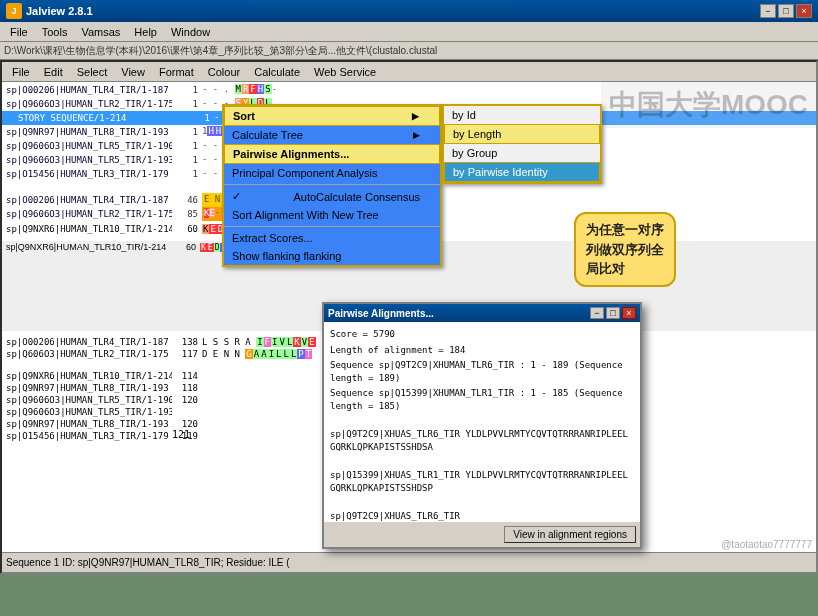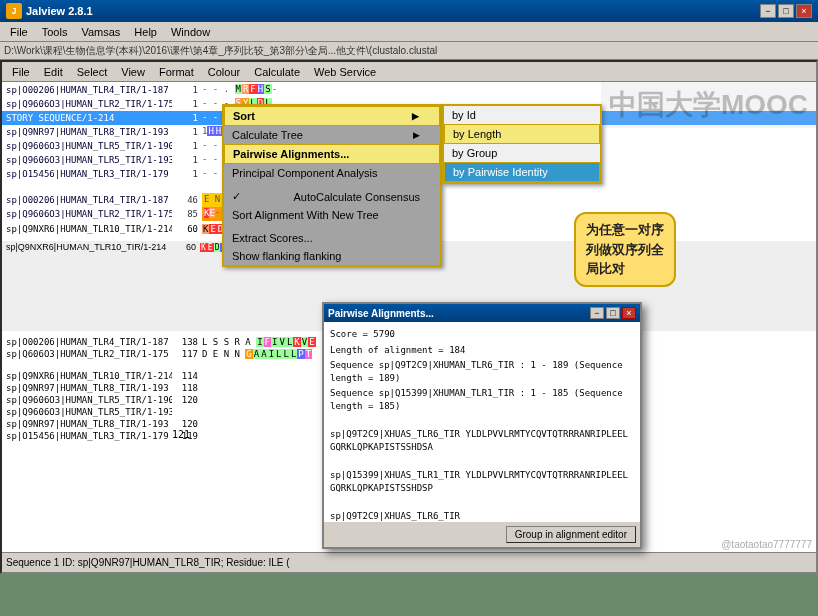--- a/index.html
+++ b/index.html
@@ -100,21 +100,21 @@
     .dropdown-overlay {
       position: absolute;
       top: 0; left: 0; right: 0; bottom: 0;
       pointer-events: none;
       z-index: 100;
     }
 
     
     .context-menu {
       position: absolute;
-      background: #a3a3a3;
+      background: #3b82f6;
       border: 2px solid #f97316;
       box-shadow: 2px 2px 4px rgba(0,0,0,0.4);
       min-width: 180px;
       pointer-events: auto;
     }
     .context-menu-item {
       padding: 3px 20px 3px 8px;
       font-size: 11px;
       cursor: pointer;
       display: flex;
@@ -213,21 +213,21 @@
     
     .csdn-watermark {
       position: absolute;
       bottom: 22px;
       right: 4px;
       font-size: 10px;
       color: #888;
       opacity: 0.7;
     }
 
-    .seq-row-highlighted .seq-label { background: #3399ff; color: white; }
+    .seq-row-highlighted .seq-label { background: #3399ff; color: white; margin-left: 12px; }
   </style>
 </head>
 <body>
 
 <div style="position:relative; width:818px; height:616px; overflow:hidden; background:#6a8a6a;">
 
   <div class="title-bar">
     <div class="title-bar-left">
       <div class="title-bar-icon">J</div>
       <span class="title-bar-text">Jalview 2.8.1</span>
@@ -461,21 +461,21 @@
             <br>
             <p>sp|Q9T2C9|XHUAS_TLR6_TIR  YLDLPVVLRMTYCQVTQTRRRANRIPLEEL GQRKLQPKAPISTSSHDSA</p>
             <br>
             <p>sp|Q15399|XHUAS_TLR1_TIR  YLDLPVVLRMTYCQVTQTRRRANRIPLEEL GQRKLQPKAPISTSSHDSP</p>
             <br>
             <p>sp|Q9T2C9|XHUAS_TLR6_TIR  VVKSBLIYPILEKENIGIQICLHRRSPVPGKSIVRHIIRCIKESYSIPV</p>
             <br>
             
           </div>
           <div class="pairwise-footer">
-            <button class="view-btn">Group in alignment editor</button>
+            <button class="view-btn">View in alignment regions</button>
           </div>
         </div>
 
         <div class="watermark">中国大学MOOC</div>
 
         <div class="csdn-watermark">@taotaotao7777777</div>
 
       </div>
 
     </div>

